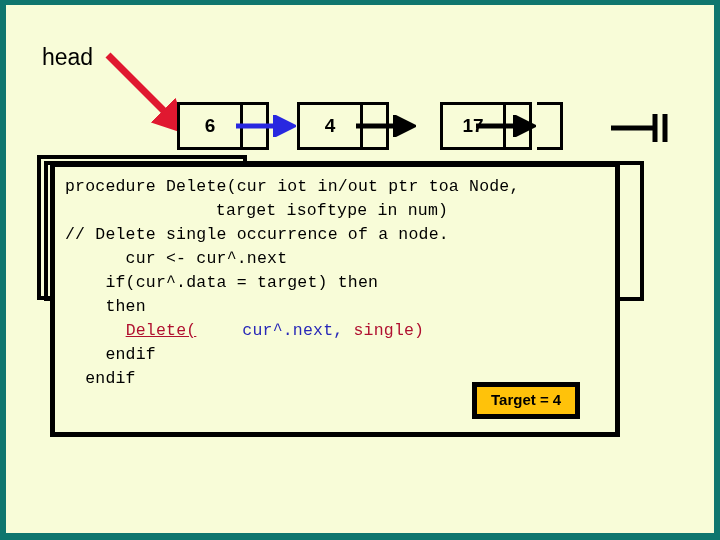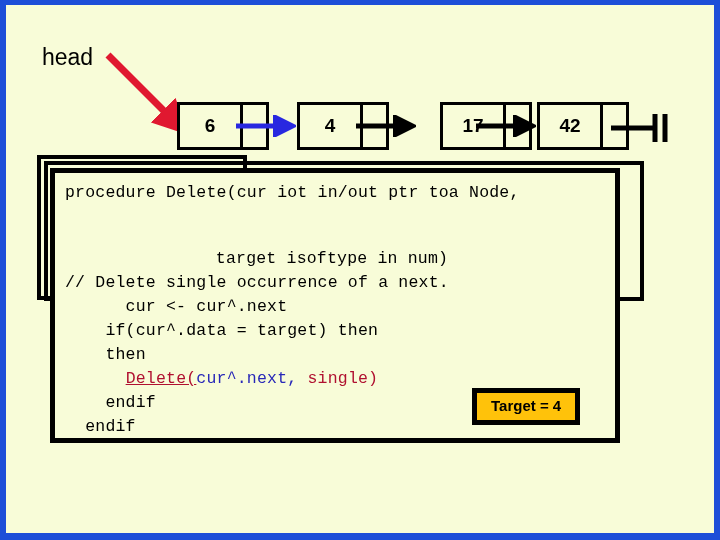--- a/index.html
+++ b/index.html
@@ -13,21 +13,21 @@
     overflow: hidden;
     font-family: "Liberation Sans", sans-serif;
   }
 
   
   #slide {
     position: relative;
     width: 720px;
     height: 540px;
     box-sizing: border-box;
-    background: #1d4ed8;
+    background: #0f766e;
   }
   #slide-canvas {
     position: absolute;
     left: 6px;
     top: 5px;
     width: 708px;
     height: 528px;
     background: #F8FCD8;
     overflow: hidden;
   }
@@ -102,38 +102,38 @@
     border: 4px solid #000000;
     background: transparent;
   }
   #ghost-a { left: 31px; top: 150px; width: 210px; height: 145px; }
   #ghost-b { left: 38px; top: 156px; width: 600px; height: 140px; }
 
   
   #code-panel {
     position: absolute;
     left: 44px;
-    top: 163px;
+    top: 157px;
     width: 570px;
     height: 275px;
     box-sizing: border-box;
     border: 5px solid #000000;
     background: #F8FCD8;
     padding: 8px 16px 0 10px;
     overflow: hidden;
   }
   .code-line {
     font-family: "Liberation Mono", monospace;
     font-size: 16.5px;
     line-height: 24px;
     color: #000000;
     white-space: pre;
     letter-spacing: 0.2px;
   }
-  .code-line.centered { text-align: center; margin-top: 42px; }
+  .code-line.centered { text-align: center; }
 
   
   #target-badge {
     position: absolute;
     left: 417px;
     top: 215px;
     box-sizing: border-box;
     border: 5px solid #000000;
     background: #FFC20A;
     padding: 4px 14px 6px 14px;
@@ -167,21 +167,20 @@
     </div>
     <div class="node" style="left:291px;">
       <div class="node-data">4</div>
       <div class="node-ptr"></div>
     </div>
     <div class="node" style="left:418px;padding-left:16px;">
       <div class="node-data">17</div>
       <div class="node-ptr"></div>
     </div>
     <div class="node" style="left:531px;">
-      <div class="node-data">42</div>
       <div class="node-ptr"></div>
     </div>
 
     <svg class="link-arrow" style="left:228px; width:62px;" viewBox="0 0 62 22">
       <defs>
         <marker id="bluehead" markerWidth="5" markerHeight="5" refX="2.2" refY="2.5" orient="auto">
           <path d="M0,0 L5,2.5 L0,5 z" fill="#2828E0"></path>
         </marker>
       </defs>
       <line x1="2" y1="11" x2="50" y2="11" stroke="#2828E0" stroke-width="5" marker-end="url(#bluehead)"></line>
@@ -210,25 +209,25 @@
       <line x1="44" y1="1" x2="44" y2="29" stroke="#000000" stroke-width="5"></line>
       <line x1="54" y1="1" x2="54" y2="29" stroke="#000000" stroke-width="5"></line>
     </svg>
 
     <div class="ghost-box" id="ghost-a"></div>
     <div class="ghost-box" id="ghost-b"></div>
 
     <div id="code-panel">
       <div class="code-line">procedure Delete(cur iot in/out ptr toa Node,</div>
       <div class="code-line centered">target isoftype in num)</div>
-      <div class="code-line">// Delete single occurrence of a next.</div>
+      <div class="code-line">// Delete single occurrence of a node.</div>
       <div class="code-line">      cur &lt;- cur^.next</div>
       <div class="code-line">    if(cur^.data = target) then</div>
       <div class="code-line">    then</div>
-      <div class="code-line"><span style="color: rgb(0, 0, 0);">      </span><span style="color: rgb(176, 16, 48); text-decoration: underline;">Delete(</span><span style="color: rgb(40, 40, 184);">cur^.next,</span><span style="color: rgb(0, 0, 0);"> </span><span style="color: rgb(176, 16, 48);">single)</span></div>
+      <div class="code-line"><span style="color: rgb(0, 0, 0);">      </span><span style="color: rgb(176, 16, 48); text-decoration: underline;">Delete(</span><span style="color: rgb(40, 40, 184); margin-left: 46px;">cur^.next,</span><span style="color: rgb(0, 0, 0);"> </span><span style="color: rgb(176, 16, 48);">single)</span></div>
       <div class="code-line">    endif</div>
       <div class="code-line">  endif</div>
 
       <div id="target-badge">Target = 4</div>
     </div>
 
   </div>
 </div>
 
 </body></html>

